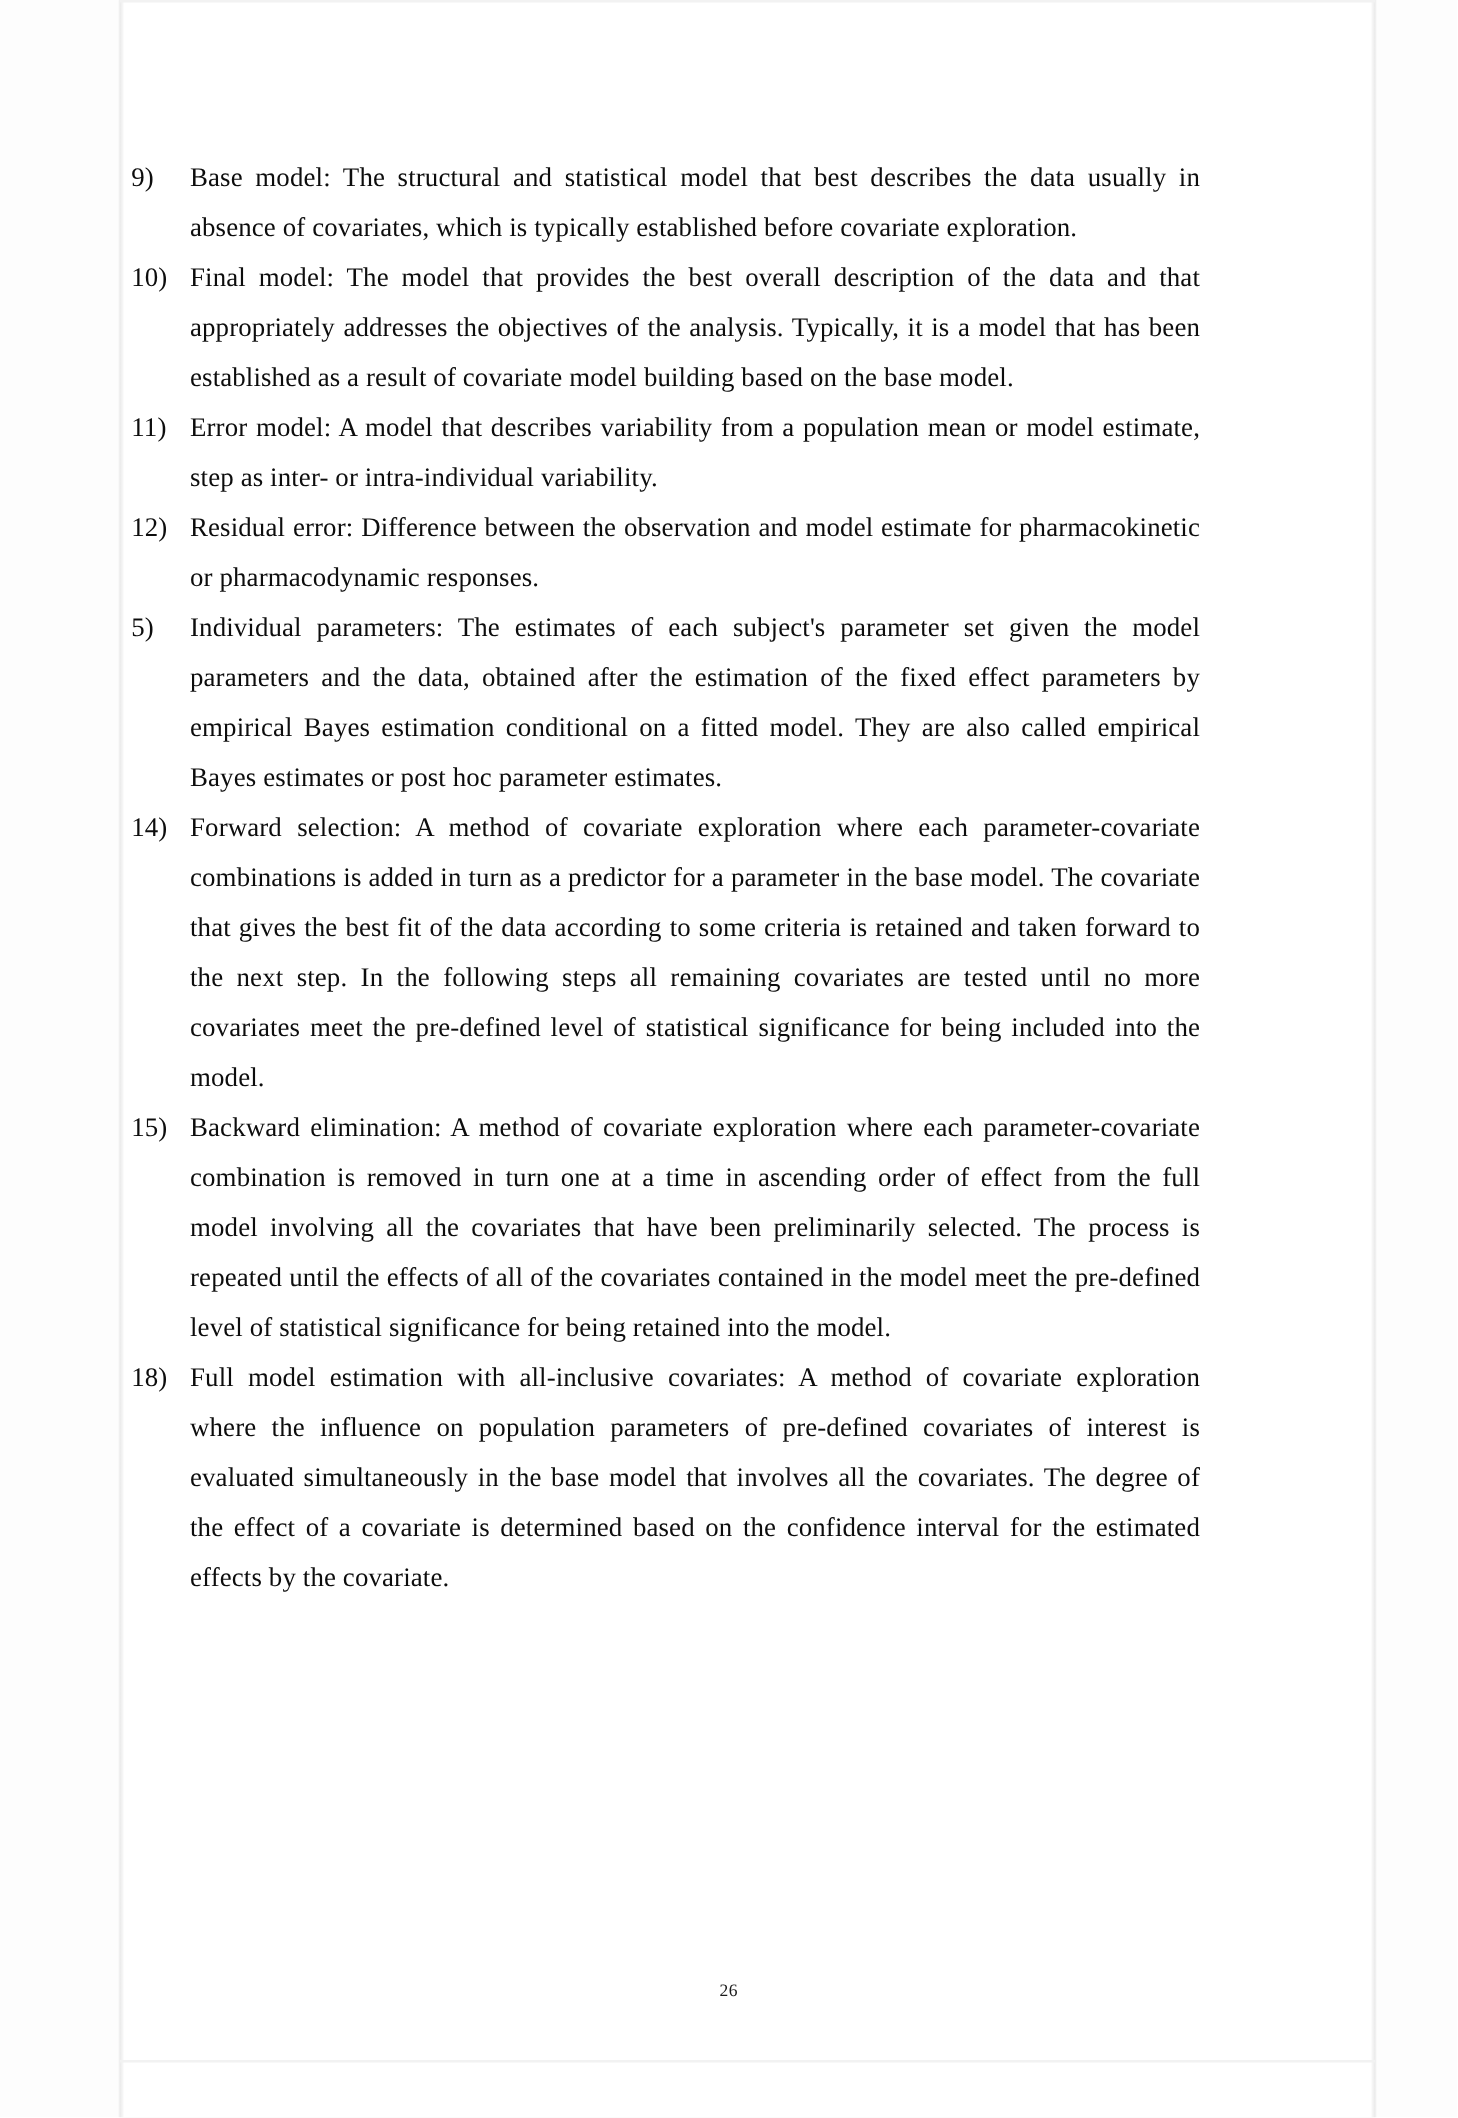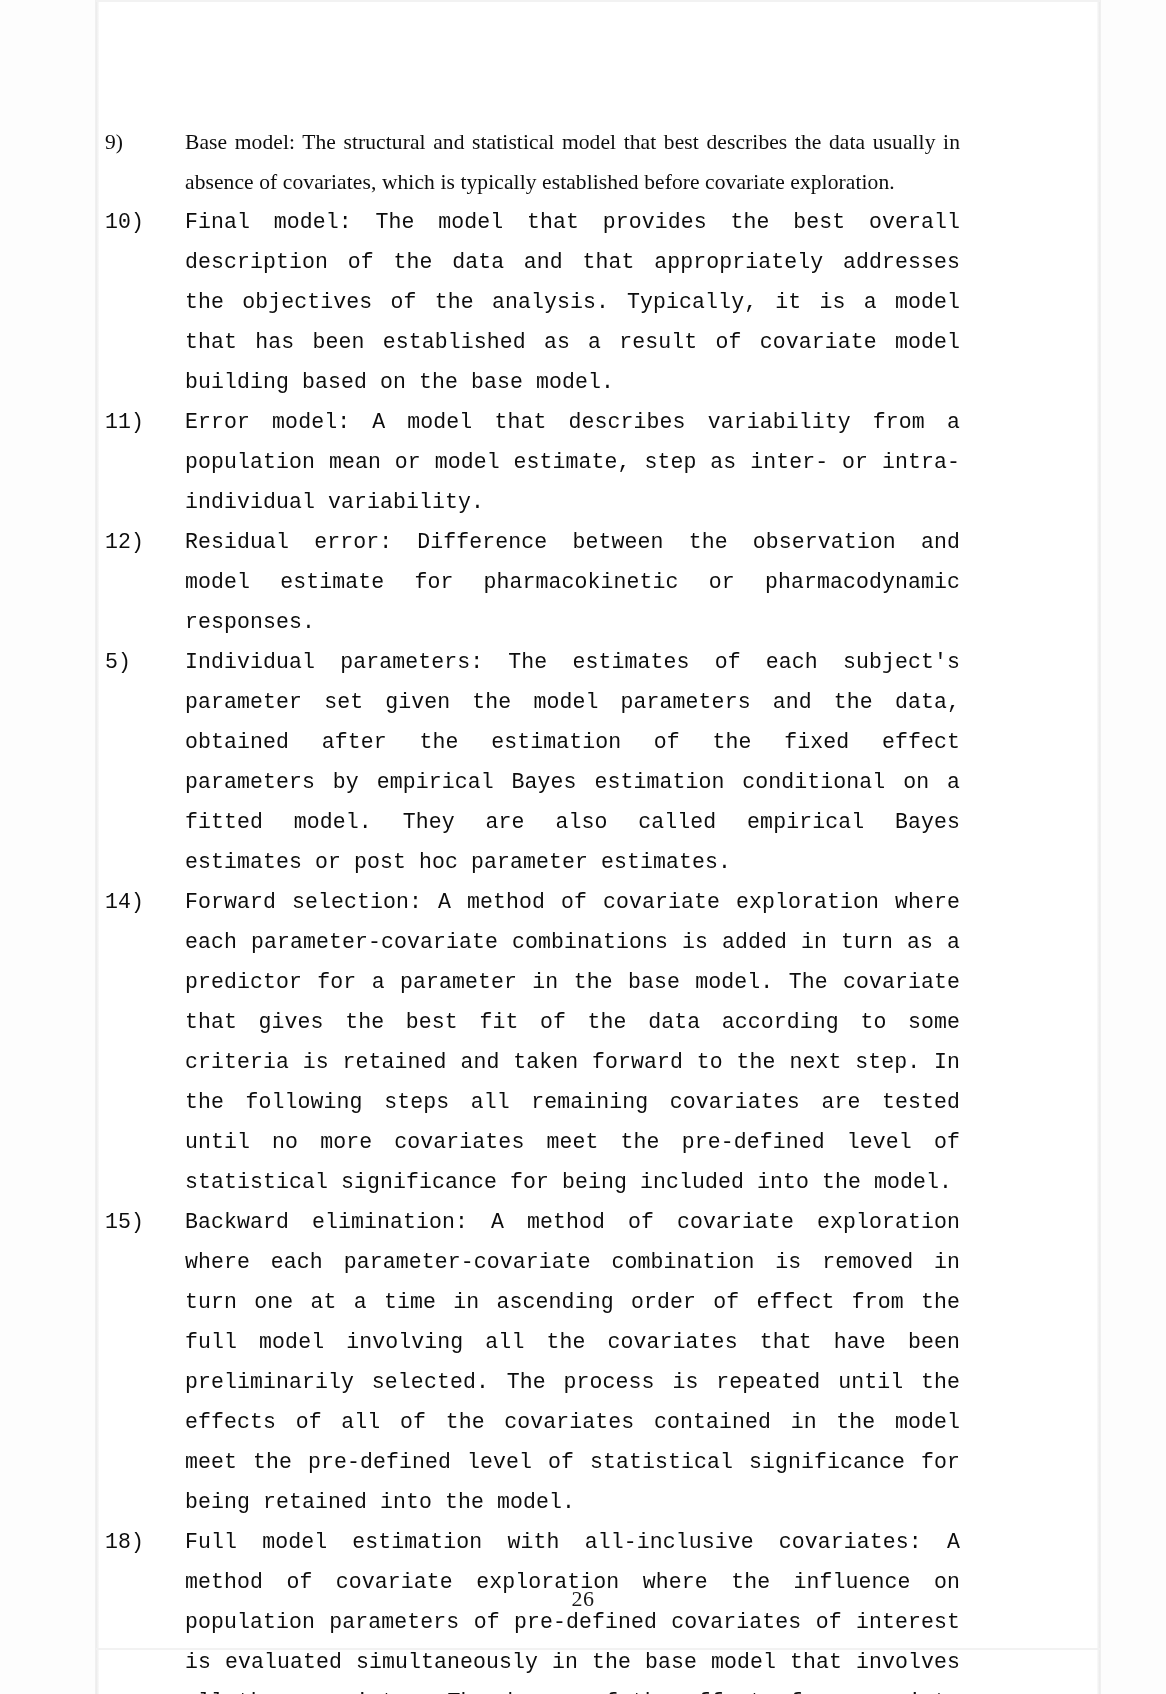--- a/index.html
+++ b/index.html
@@ -44,44 +44,42 @@
     margin: 0 0 0 0;
     color: #0d0d0d;
     font-size: 21.5px;
     line-height: 40px;
     text-align: justify;
     text-justify: inter-word;
     letter-spacing: 0.1px;
   }
   ol.glossary > li + li {
     margin-top: 0px;
-    font-family: Liberation Mono, monospace;
   }
   .marker {
     position: absolute;
     left: 0;
     top: 0;
     width: 40px;
     text-align: left;
     font-size: 21.5px;
     line-height: 40px;
     color: #0d0d0d;
     white-space: nowrap;
   }
   .item-text {
     display: block;
-    margin-left: 33px;
   }
   .page-number {
     position: absolute;
     left: 0;
     right: 0;
     top: 1586px;
     text-align: center;
-    font-size: 22px;
+    font-size: 14px;
     color: #1a1a1a;
     letter-spacing: 0.5px;
   }
   .edge-left {
     position: absolute;
     left: 96px;
     top: 0;
     width: 3px;
     height: 1694px;
     background: linear-gradient(to right, #e8e8e8, #fafafa);

